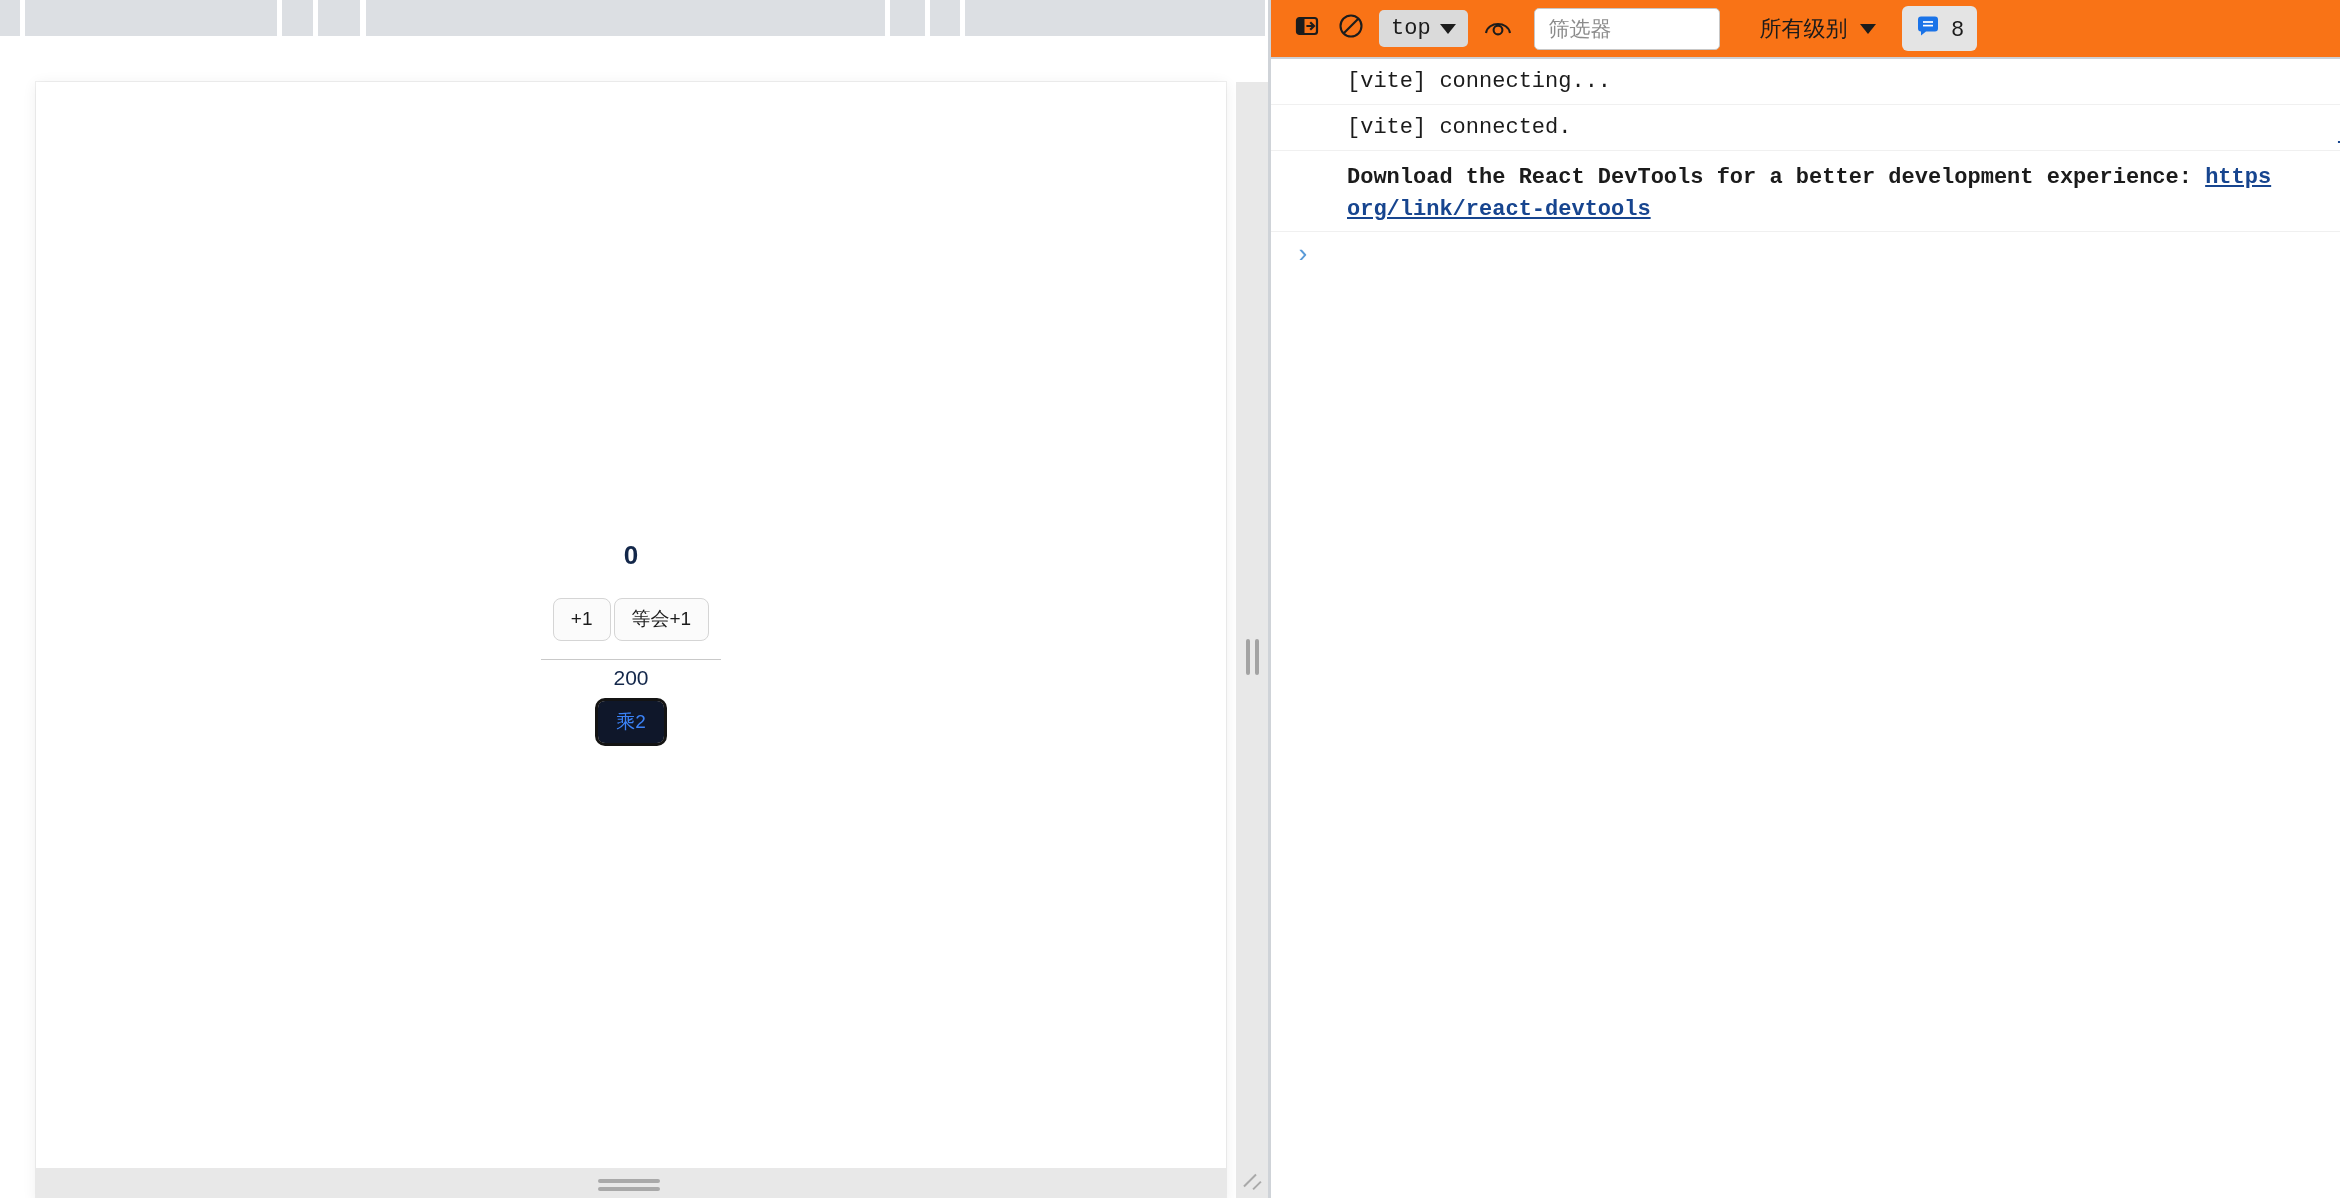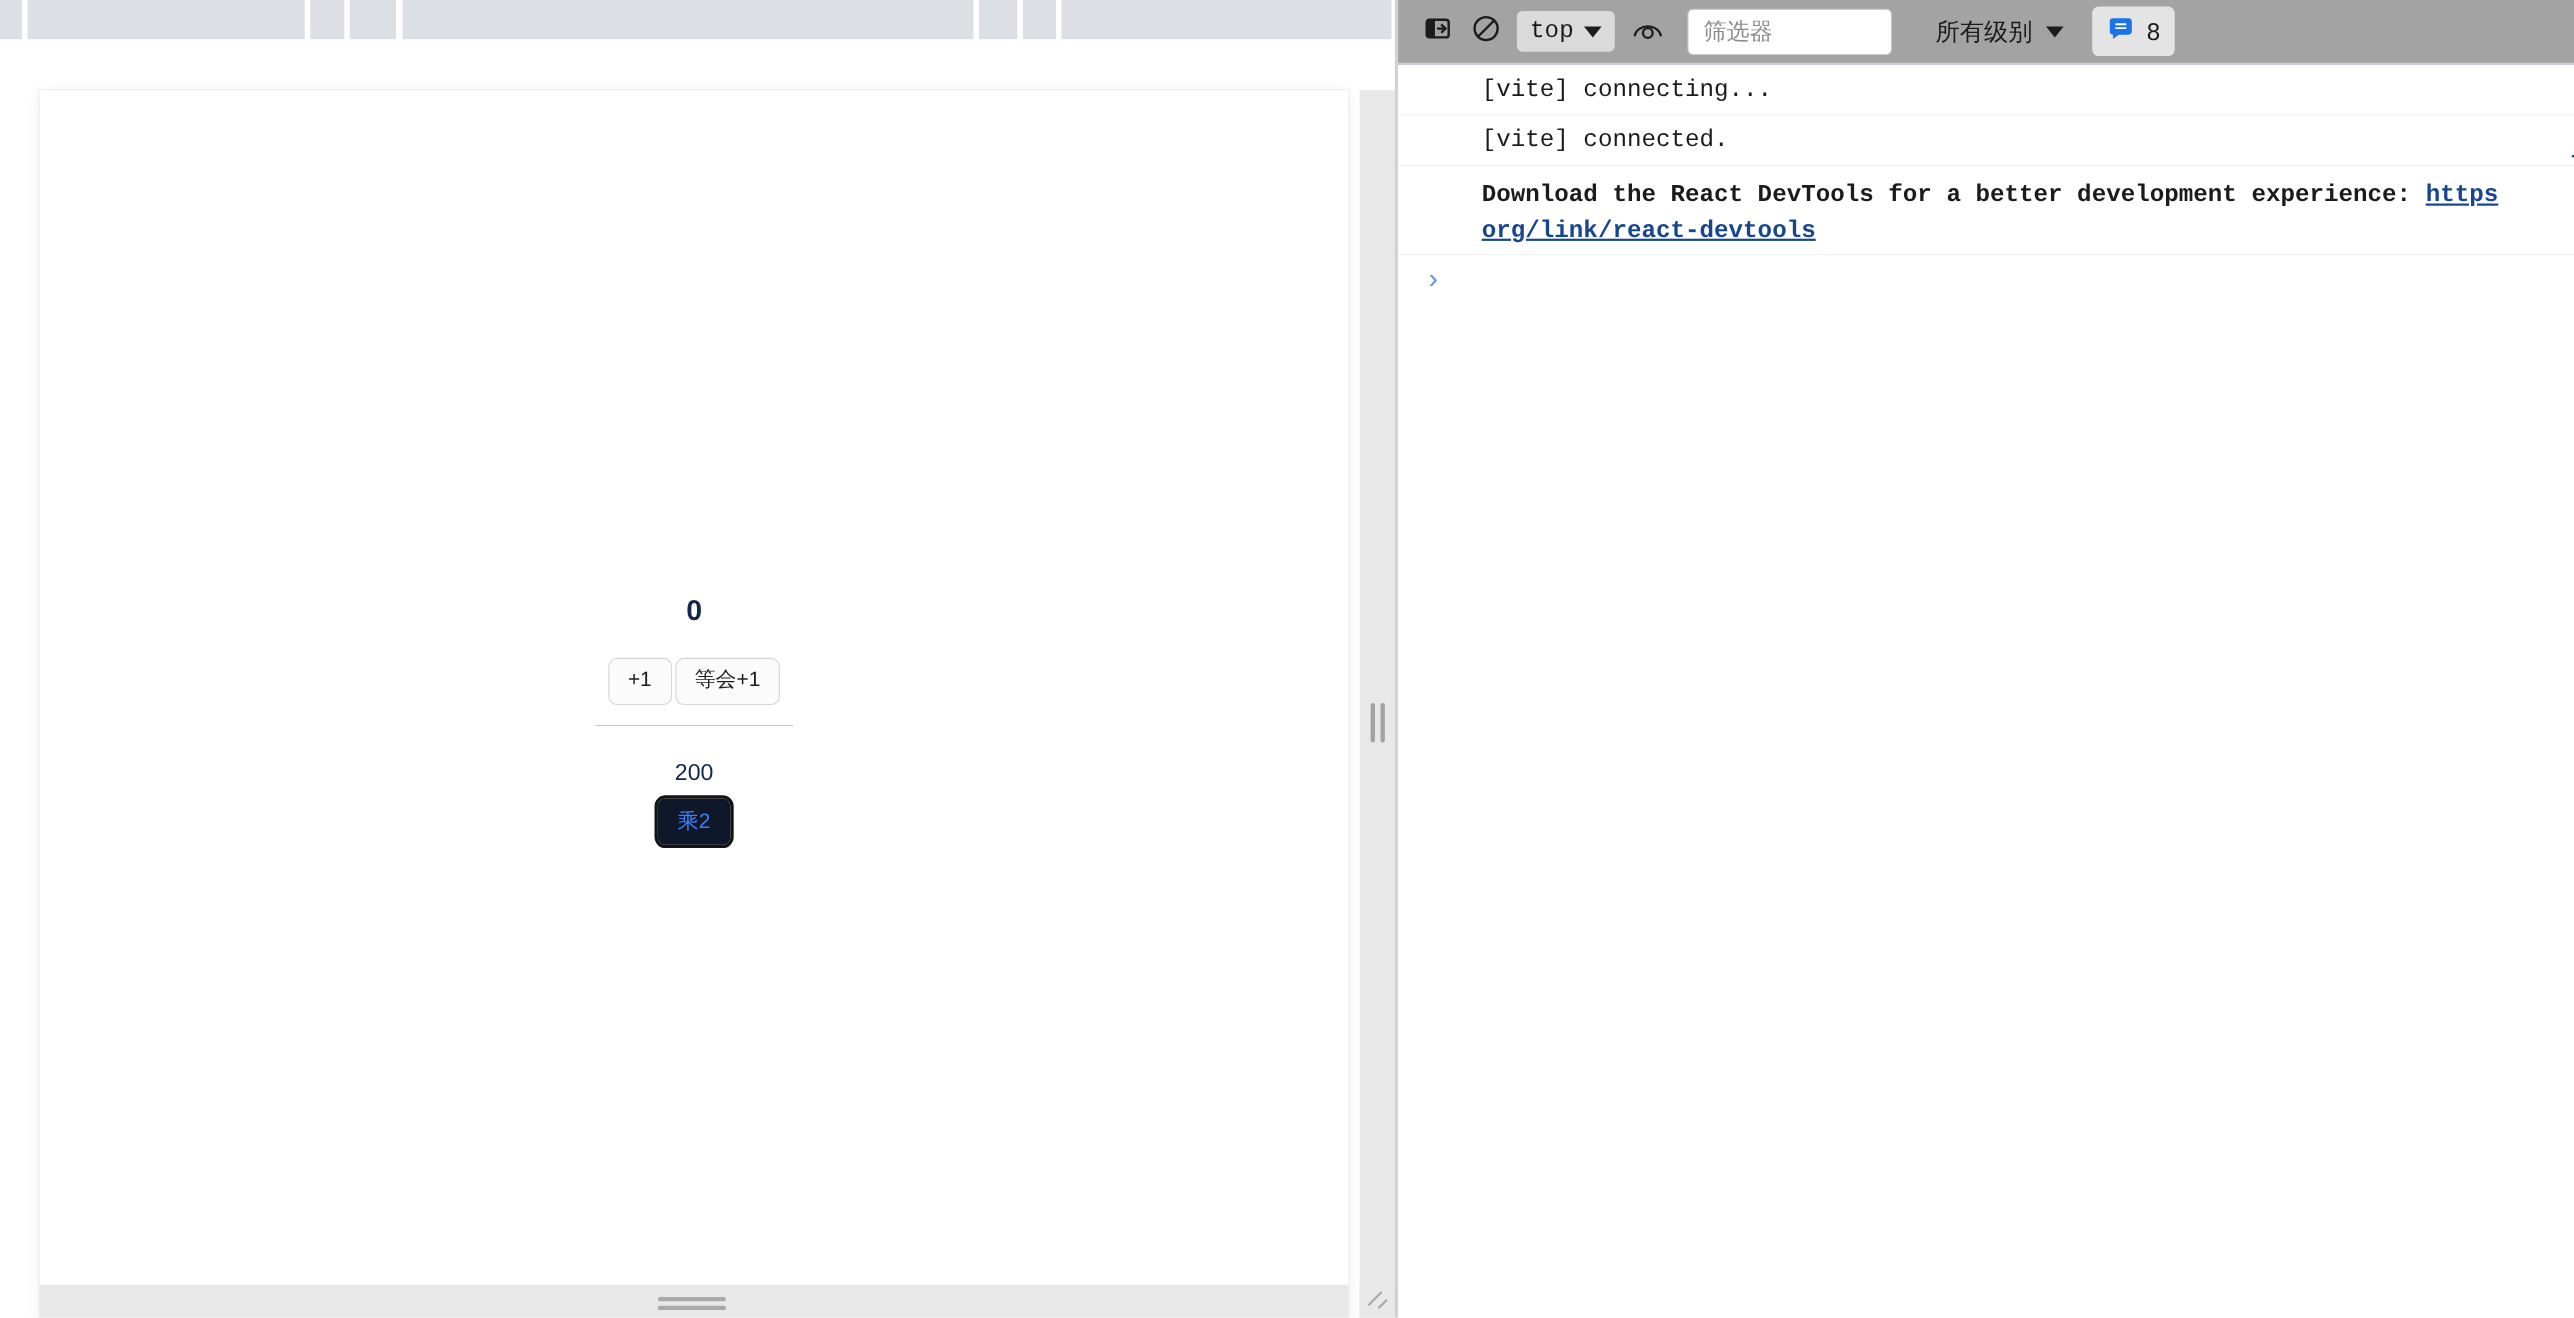--- a/index.html
+++ b/index.html
@@ -88,21 +88,21 @@
   .section-rule {
     width: 180px;
     height: 1px;
     background: #c9c9c9;
     margin: 18px auto 0 auto;
     border: 0;
   }
   .total-value {
     font-size: 21px;
     color: #13274a;
-    margin-top: 31px;
+    margin-top: 6px;
     margin-bottom: 10px;
   }
   .focus-btn {
     background: #0f172a;
     border: 1px solid #cfcfcf;
     border-radius: 8px;
     padding: 8px 18px;
     font-size: 19px;
     color: #3b82f6;
     outline: 3px solid #141414;
@@ -174,21 +174,21 @@
     position: absolute;
     left: 1271px; top: 0;
     width: 1069px;
     height: 1198px;
     background: #ffffff;
     font-family: "Liberation Mono", monospace;
   }
   .dt-toolbar {
     position: relative;
     height: 59px;
-    background: #a3a3a3;
+    background: #f97316;
     border-bottom: 2px solid #cdd0d6;
     display: flex;
     align-items: center;
     padding-left: 14px;
     gap: 0;
   }
   .tb-btn {
     width: 44px; height: 44px;
     display: flex; align-items: center; justify-content: center;
     border-radius: 4px;

